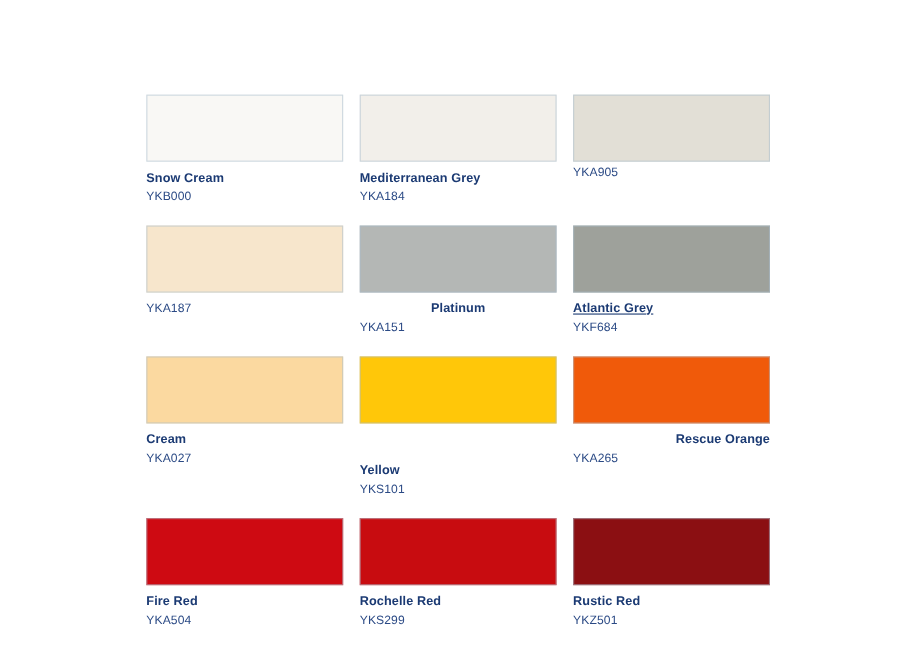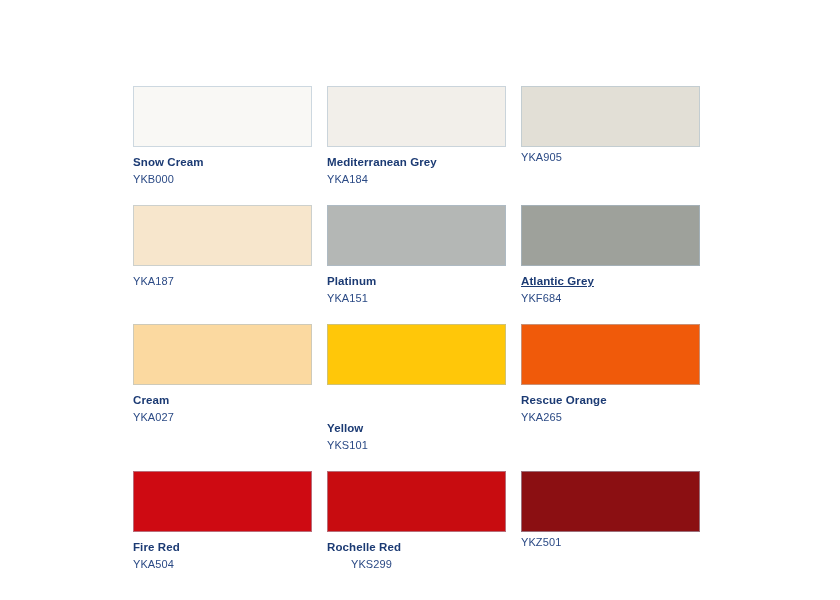--- a/index.html
+++ b/index.html
@@ -82,21 +82,21 @@
       <div class="swatch-code" style="color: rgb(43, 74, 133);">YKA905</div>
     </div>
 
     <div class="swatch-card">
       <div class="swatch-chip" style="background-color: rgb(247, 230, 204);"></div>
       <div class="swatch-code" style="color: rgb(43, 74, 133); margin-top: 8px;">YKA187</div>
     </div>
 
     <div class="swatch-card">
       <div class="swatch-chip" style="background-color: rgb(180, 183, 181);"></div>
-      <div class="swatch-name" style="color: rgb(27, 58, 115);">Platinum</div>
+      <div class="swatch-name" style="color: rgb(27, 58, 115); text-align: center;">Platinum</div>
       <div class="swatch-code" style="color: rgb(43, 74, 133);">YKA151</div>
     </div>
 
     <div class="swatch-card">
       <div class="swatch-chip" style="background-color: rgb(158, 161, 155);"></div>
       <div class="swatch-name" style="color: rgb(27, 58, 115); text-decoration: underline;">Atlantic Grey</div>
       <div class="swatch-code" style="color: rgb(43, 74, 133);">YKF684</div>
     </div>
 
     <div class="swatch-card">
@@ -106,35 +106,36 @@
     </div>
 
     <div class="swatch-card">
       <div class="swatch-chip" style="background-color: rgb(255, 199, 9);"></div>
       <div class="swatch-name" style="color: rgb(27, 58, 115); margin-top: 36px;">Yellow</div>
       <div class="swatch-code" style="color: rgb(43, 74, 133);">YKS101</div>
     </div>
 
     <div class="swatch-card">
       <div class="swatch-chip" style="background-color: rgb(240, 90, 10);"></div>
-      <div class="swatch-name" style="color: rgb(27, 58, 115);">Rescue Orange</div>
+      <div class="swatch-name" style="color: rgb(27, 58, 115); text-align: right;">Rescue Orange</div>
       <div class="swatch-code" style="color: rgb(43, 74, 133);">YKA265</div>
     </div>
 
     <div class="swatch-card">
       <div class="swatch-chip" style="background-color: rgb(206, 10, 18);"></div>
       <div class="swatch-name" style="color: rgb(27, 58, 115);">Fire Red</div>
       <div class="swatch-code" style="color: rgb(43, 74, 133);">YKA504</div>
     </div>
 
     <div class="swatch-card">
       <div class="swatch-chip" style="background-color: rgb(200, 12, 16);"></div>
       <div class="swatch-name" style="color: rgb(27, 58, 115);">Rochelle Red</div>
-      <div class="swatch-code" style="color: rgb(43, 74, 133); margin-left: 24px;">YKS299</div>
+      <div class="swatch-code" style="color: rgb(43, 74, 133);">YKS299</div>
     </div>
 
     <div class="swatch-card">
       <div class="swatch-chip" style="background-color: rgb(139, 15, 18);"></div>
+      <div class="swatch-name" style="color: rgb(27, 58, 115);">Rustic Red</div>
       <div class="swatch-code" style="color: rgb(43, 74, 133);">YKZ501</div>
     </div>
 
   </div>
 </div>
 
 </body></html>

